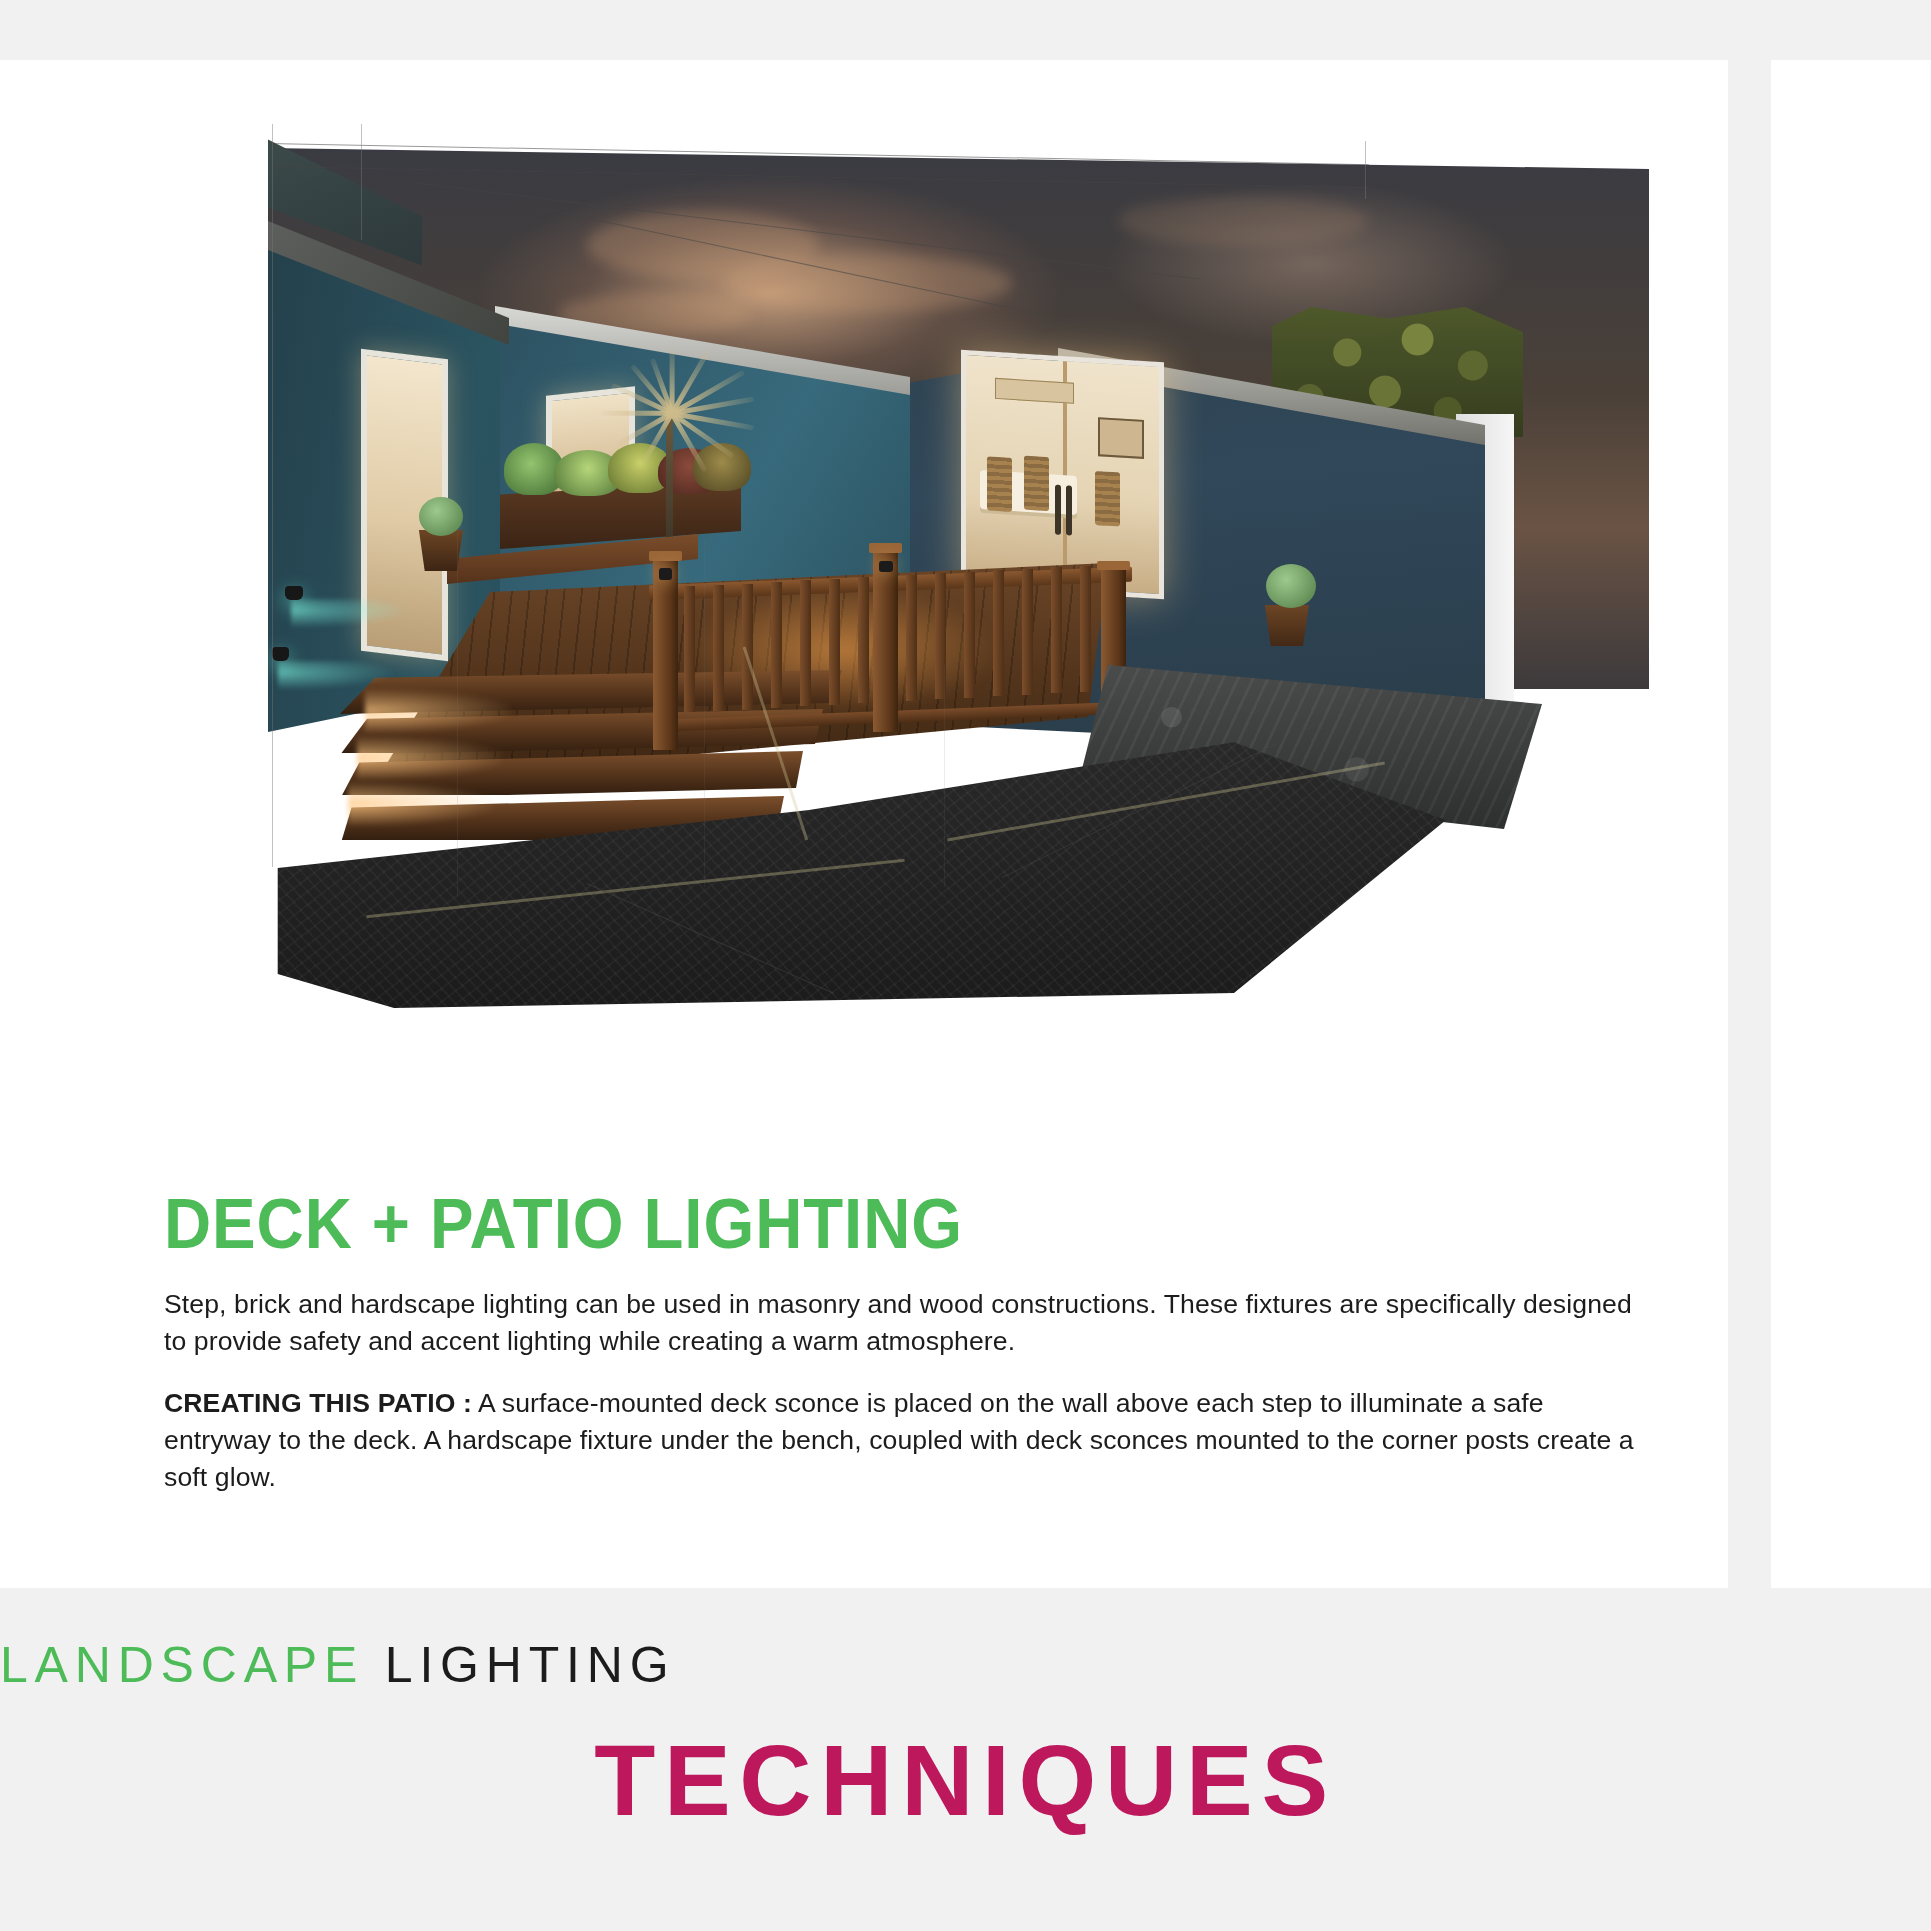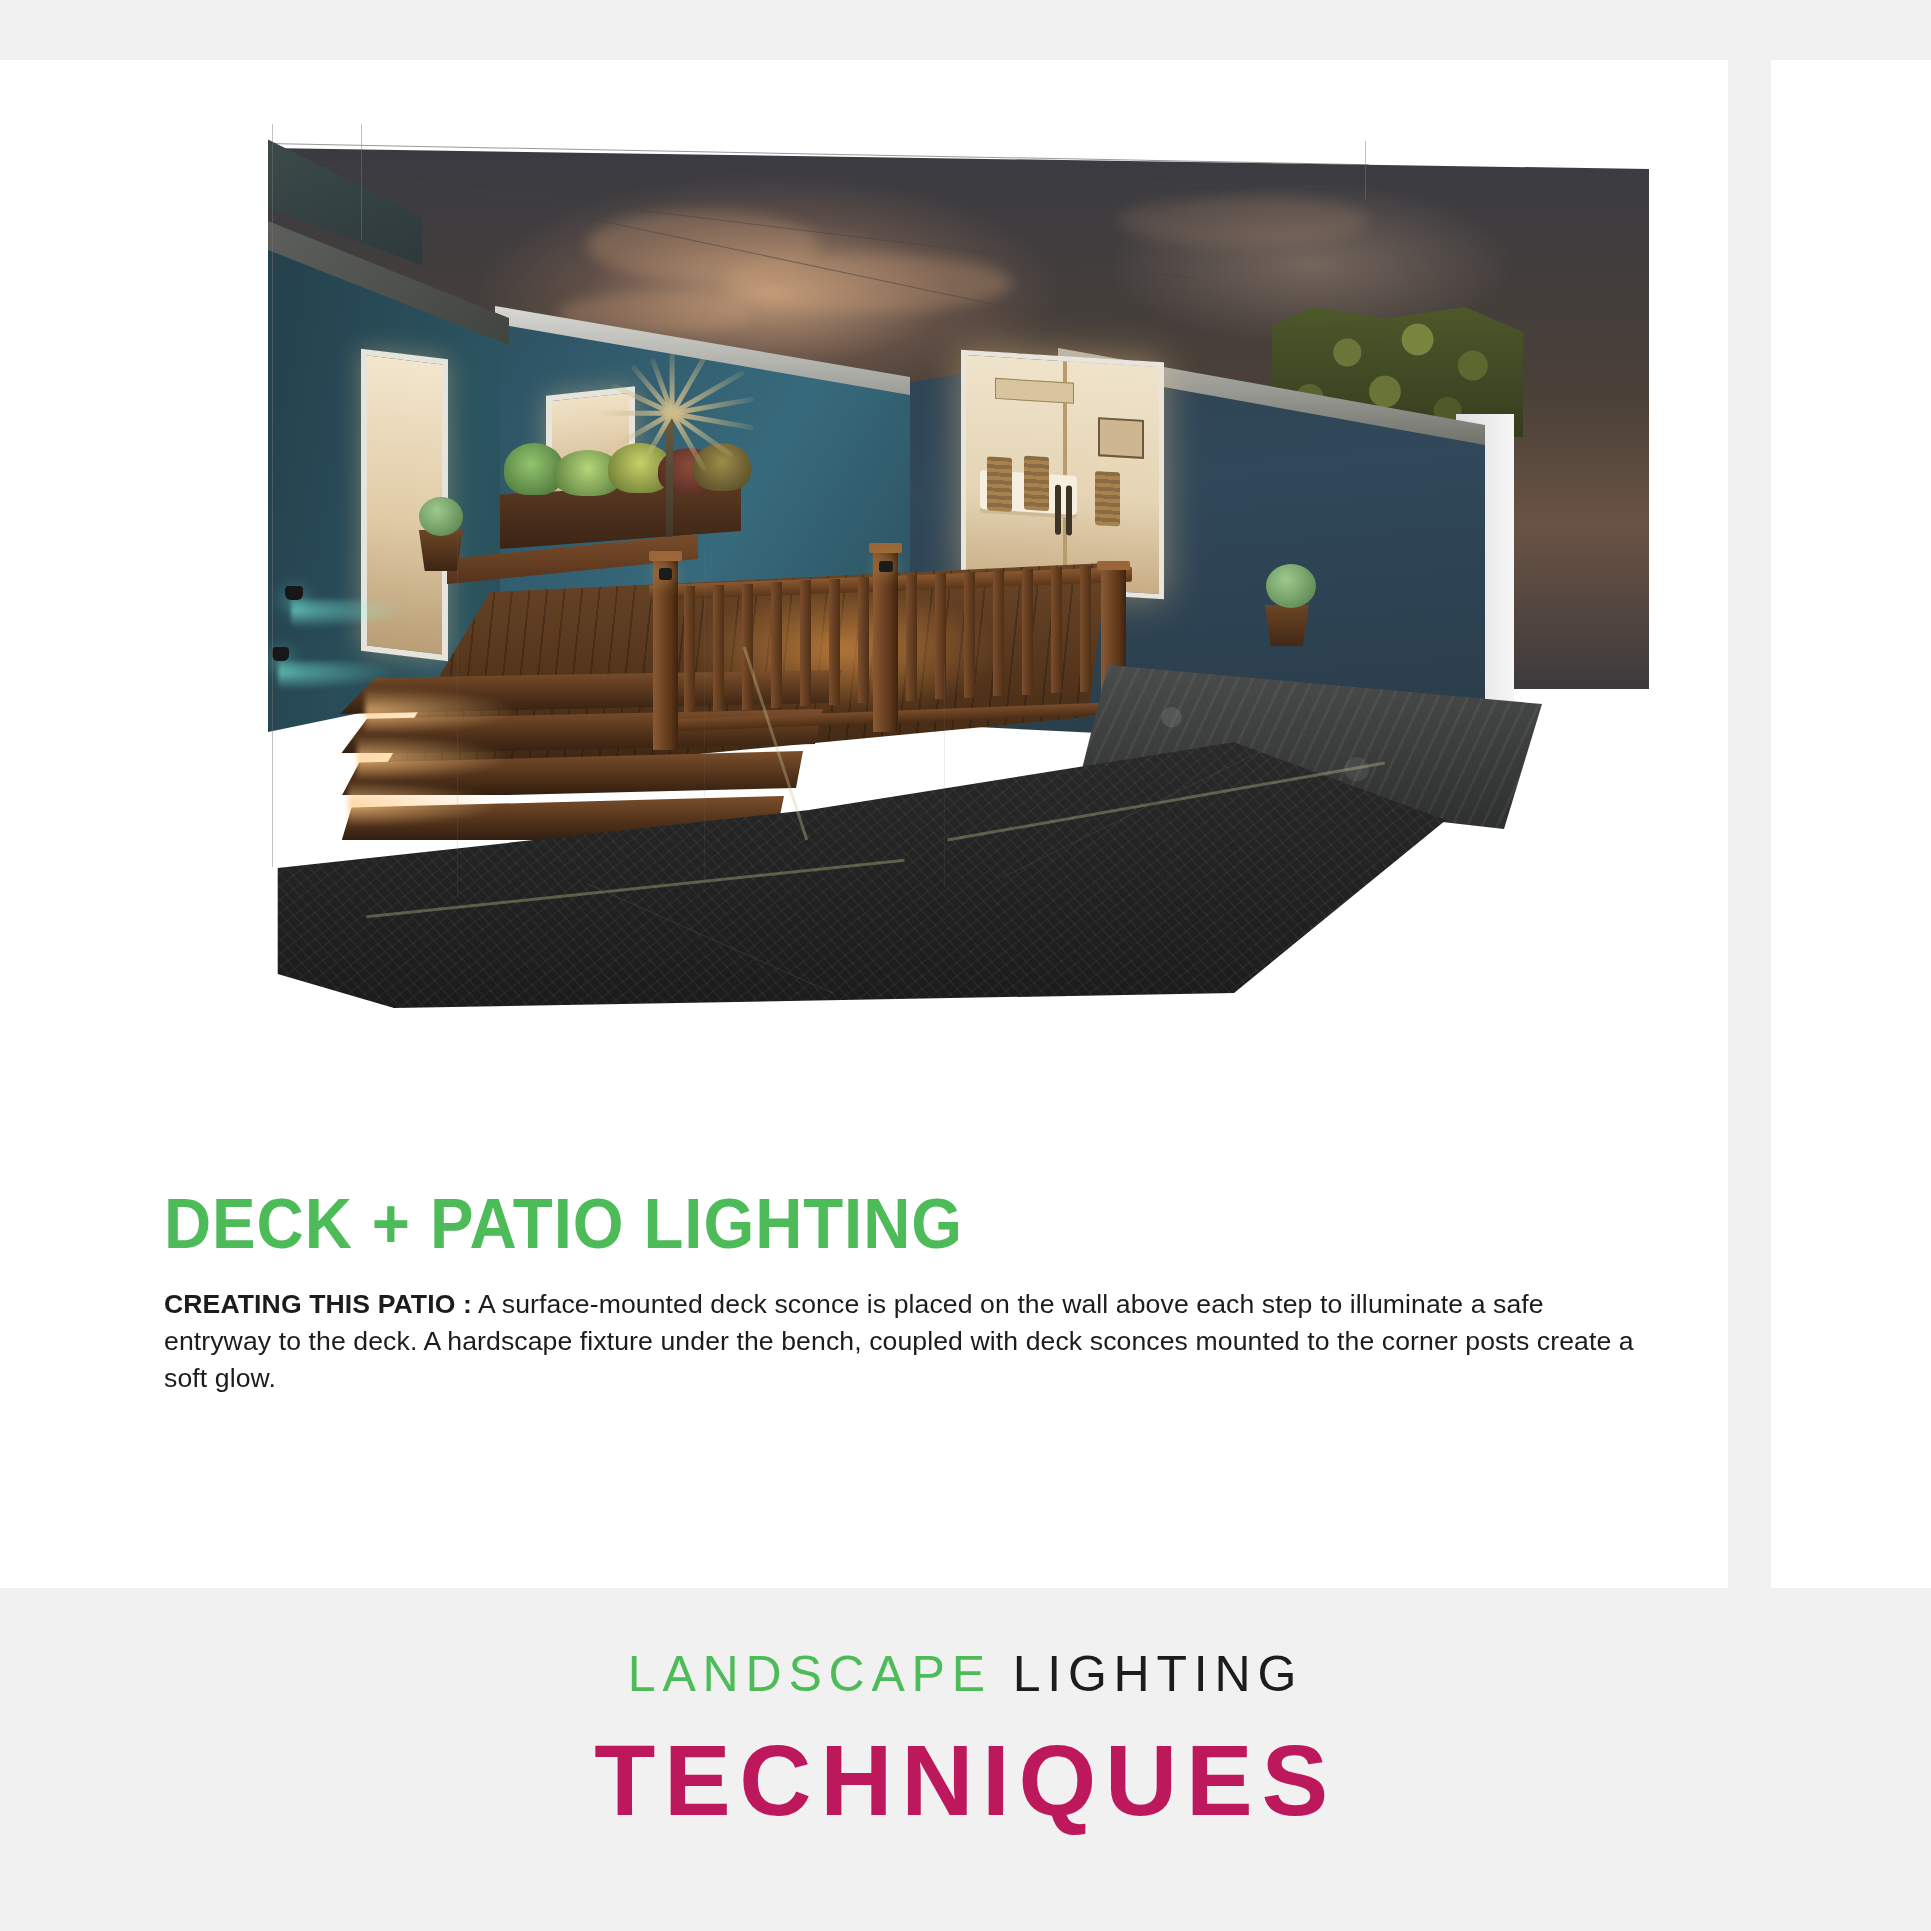--- a/index.html
+++ b/index.html
@@ -461,23 +461,23 @@
 
   
   .footer {
     position: absolute;
     left: 0; top: 1588px;
     width: 1931px; height: 343px;
     background: #f1f1f1;
   }
   .footer-line1 {
     position: absolute;
-    left: 0; top: 57px;
+    left: 0; top: 48px;
     width: 1931px;
-    text-align: center;
+    text-align: left;
     font-family: "Liberation Sans Narrow", "Liberation Sans", sans-serif;
     font-size: 50px;
     font-weight: normal;
     letter-spacing: 6.8px;
     color: #1c1c1c;
   }
   .footer-line1 .g { color: #4cbb58; }
   .footer-line2 {
     position: absolute;
     left: 0; top: 135px;
@@ -628,20 +628,21 @@
       <div class="guide-v" style="left:1097px;top:17.4px;height:58px;"></div>
       <div class="guide-v" style="left:93px;top:0px;height:116px;"></div>
       <div class="guide-v" style="left:189px;top:406px;height:367px;opacity:.35;"></div>
       <div class="guide-v" style="left:436px;top:415px;height:348px;opacity:.3;"></div>
       <div class="guide-v" style="left:676px;top:541px;height:222px;opacity:.3;"></div>
     </div>
   </div>
 
   <div class="content">
     <h1 class="headline">DECK + PATIO LIGHTING</h1>
+    <p class="para">Step, brick and hardscape lighting can be used in masonry and wood constructions. These fixtures are specifically designed to provide safety and accent lighting while creating a warm atmosphere.</p>
     <p class="para"><b>CREATING THIS PATIO :</b><span> A surface-mounted deck sconce is placed on the wall above each step to illuminate a safe entryway to the deck. A hardscape fixture under the bench, coupled with deck sconces mounted to the corner posts create a soft glow.</span></p>
   </div>
 
   <div class="footer">
     <div class="footer-line1">
       <span class="g">LANDSCAPE</span>
       <span>LIGHTING</span>
     </div>
     <div class="footer-line2">TECHNIQUES</div>
   </div>

